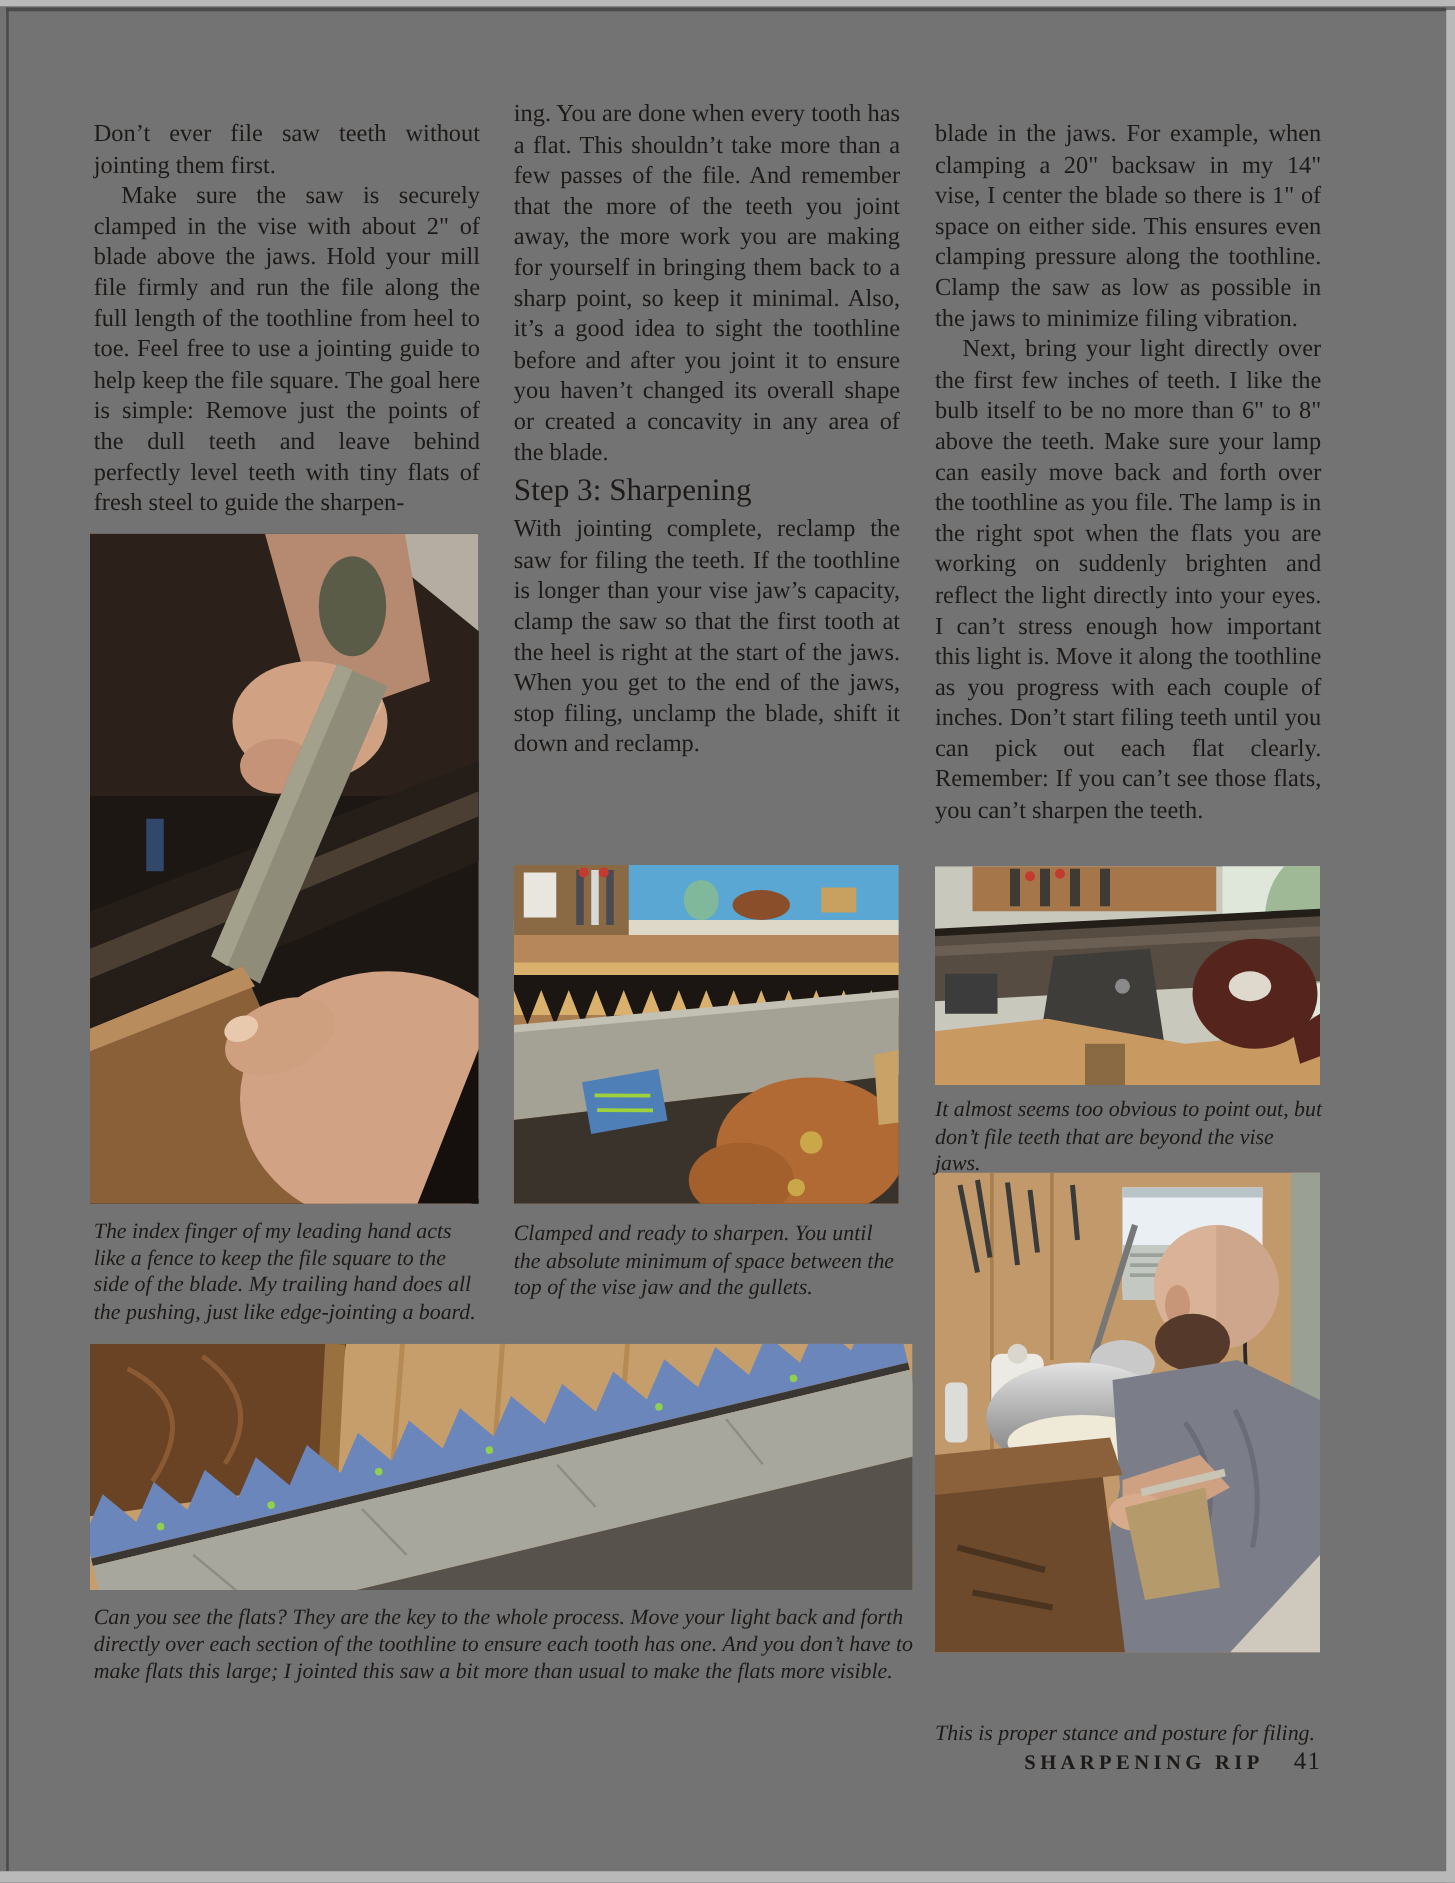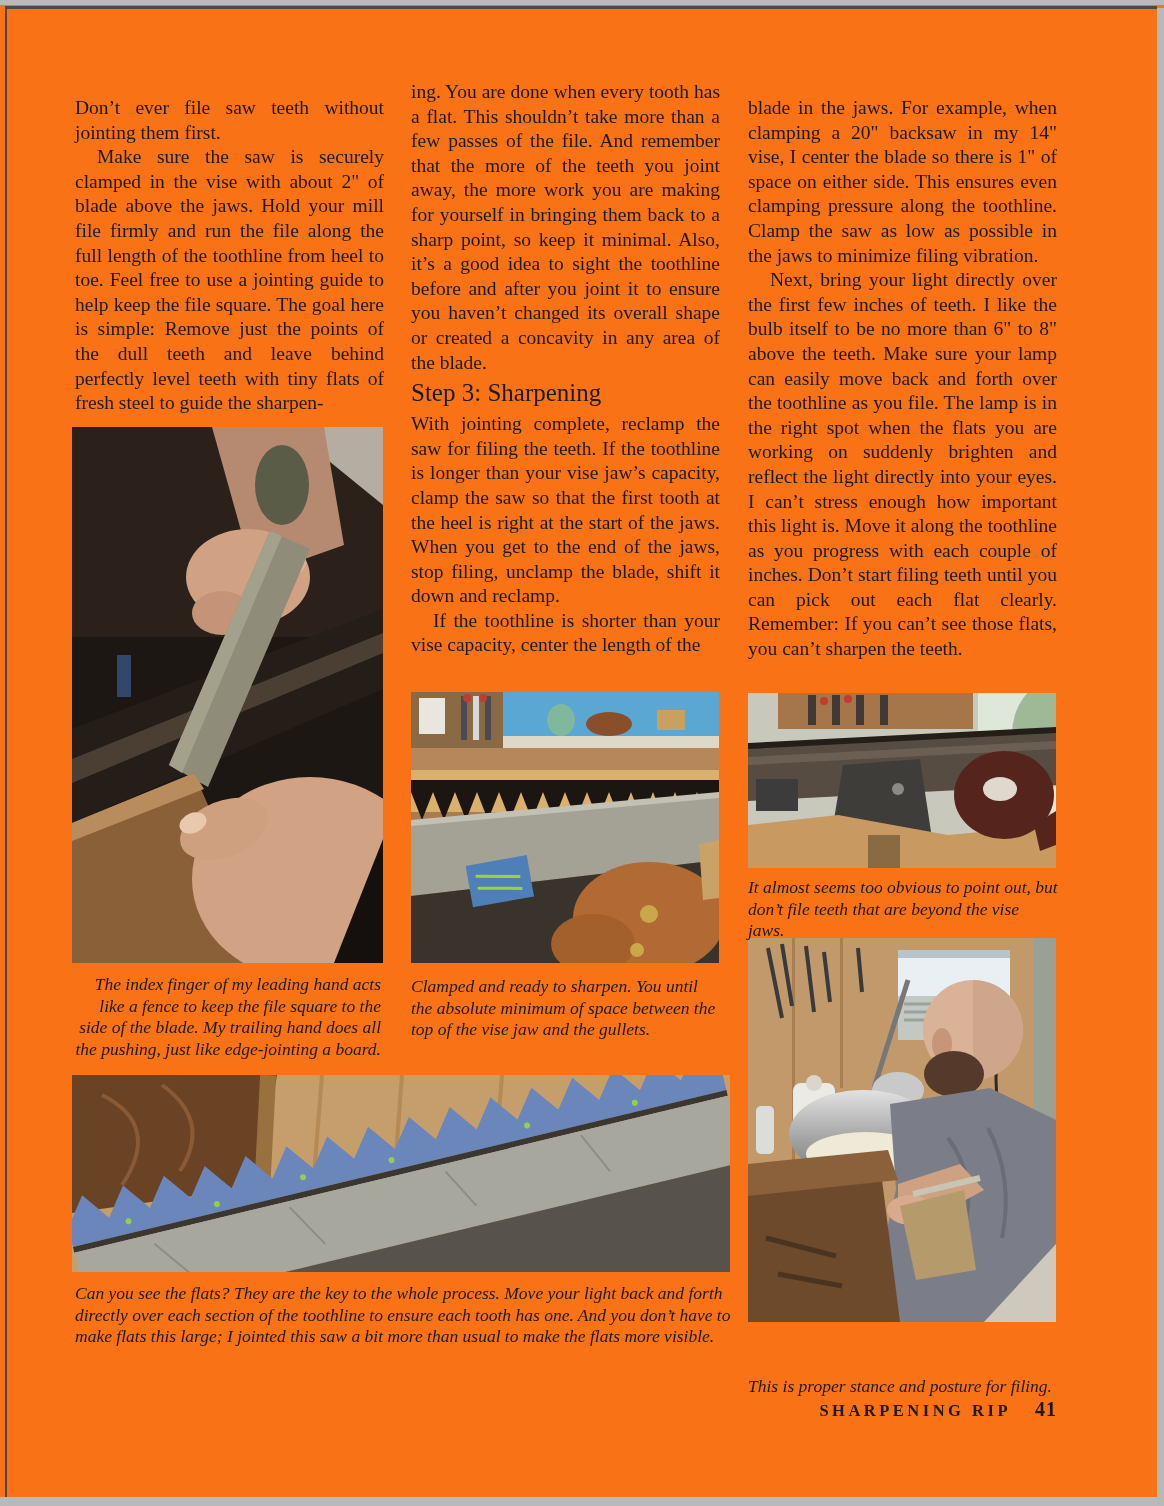--- a/index.html
+++ b/index.html
@@ -1,66 +1,65 @@
 <!DOCTYPE html>
 <html><head>
 <meta charset="utf-8">
 <style>
   html,body{margin:0;padding:0;background:#bdbdbd;}
-  .page{position:relative;width:1164px;height:1506px;background:#f97316;
+  .page{position:relative;width:1164px;height:1506px;background:#737373;
         font-family:"Liberation Serif", serif;color:#1d1a18;overflow:hidden;}
 
   
   .frame-top-gray{position:absolute;left:0;top:0;width:1164px;height:5px;background:#b9b9b9;}
   .frame-top-line{position:absolute;left:5px;top:6px;width:1152px;height:3px;background:#4a4a4a;}
   .frame-left-line{position:absolute;left:5px;top:6px;width:2px;height:1491px;background:#4a4a4a;}
   .frame-right-gray{position:absolute;left:1157px;top:8px;width:7px;height:1498px;background:#b9b9b9;}
   .frame-bottom-gray{position:absolute;left:0;top:1497px;width:1164px;height:9px;background:#b9b9b9;}
 
   .col{position:absolute;width:309px;text-align:justify;font-size:19.5px;line-height:24.6px;}
   .col p{margin:0;}
   .col p.indent{text-indent:22px;}
   .col h2{font-size:25px;font-weight:normal;margin:3px 0 5px 0;text-align:left;line-height:29px;}
   #col1{left:75px;top:96px;}
   #col2{left:411px;top:80px;}
   #col3{left:748px;top:96px;}
 
   figure{position:absolute;margin:0;padding:0;}
   figure svg{display:block;}
   .caption{position:absolute;font-style:italic;font-size:17.5px;line-height:21.5px;text-align:left;color:#1d1a18;}
-  #cap1{left:75px;top:974px;width:306px;text-align:right;}
+  #cap1{left:75px;top:974px;width:306px;}
   #cap2{left:411px;top:976px;width:312px;}
   #cap3{left:748px;top:877px;width:310px;}
   #cap4{left:75px;top:1283px;width:658px;}
   #cap5{left:748px;top:1376px;width:310px;}
 
   .footer{position:absolute;top:1398px;left:748px;width:309px;text-align:right;
           font-size:16.5px;letter-spacing:3.5px;font-weight:bold;color:#1d1a18;}
-  .footer .pagenum{font-size:20px;letter-spacing:1px;margin-left:24px;font-weight:bold;}
+  .footer .pagenum{font-size:20px;letter-spacing:1px;margin-left:24px;font-weight:normal;}
 </style>
 </head>
 <body>
 
 <div class="page">
 
   <div class="frame-top-gray"></div>
   <div class="frame-top-line"></div>
   <div class="frame-left-line"></div>
   <div class="frame-right-gray"></div>
   <div class="frame-bottom-gray"></div>
 
   <div class="col" id="col1">
       <p>Don’t ever file saw teeth without jointing them first.</p>
       <p class="indent">Make sure the saw is securely clamped in the vise with about 2" of blade above the jaws. Hold your mill file firmly and run the file along the full length of the toothline from heel to toe. Feel free to use a jointing guide to help keep the file square. The goal here is simple: Remove just the points of the dull teeth and leave behind perfectly level teeth with tiny flats of fresh steel to guide the sharpen-</p>
     </div>
   <div class="col" id="col2">
       <p>ing. You are done when every tooth has a flat. This shouldn’t take more than a few passes of the file. And remember that the more of the teeth you joint away, the more work you are making for yourself in bringing them back to a sharp point, so keep it minimal. Also, it’s a good idea to sight the toothline before and after you joint it to ensure you haven’t changed its overall shape or created a concavity in any area of the blade.</p>
       <h2>Step 3: Sharpening</h2>
       <p>With jointing complete, reclamp the saw for filing the teeth. If the toothline is longer than your vise jaw’s capacity, clamp the saw so that the first tooth at the heel is right at the start of the jaws. When you get to the end of the jaws, stop filing, unclamp the blade, shift it down and reclamp.</p>
-      <p class="indent">If the toothline is shorter than your vise capacity, center the length of the</p>
     </div>
   <div class="col" id="col3">
       <p>blade in the jaws. For example, when clamping a 20" backsaw in my 14" vise, I center the blade so there is 1" of space on either side. This ensures even clamping pressure along the toothline. Clamp the saw as low as possible in the jaws to minimize filing vibration.</p>
       <p class="indent">Next, bring your light directly over the first few inches of teeth. I like the bulb itself to be no more than 6" to 8" above the teeth. Make sure your lamp can easily move back and forth over the toothline as you file. The lamp is in the right spot when the flats you are working on suddenly brighten and reflect the light directly into your eyes. I can’t stress enough how important this light is. Move it along the toothline as you progress with each couple of inches. Don’t start filing teeth until you can pick out each flat clearly. Remember: If you can’t see those flats, you can’t sharpen the teeth.</p>
     </div>
 
   <figure style="left:72px;top:427px;">
     <svg width="311" height="536" viewBox="0 0 311 536">
       <rect width="311" height="536" fill="#1d1713"></rect>
       <rect x="0" y="0" width="311" height="210" fill="#2b211a"></rect>

